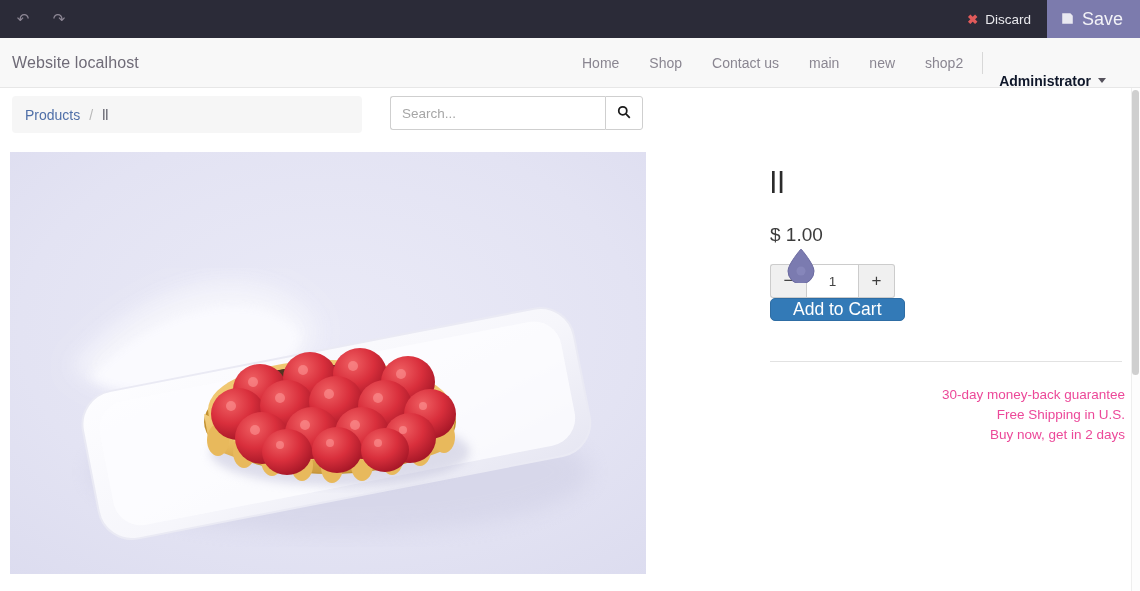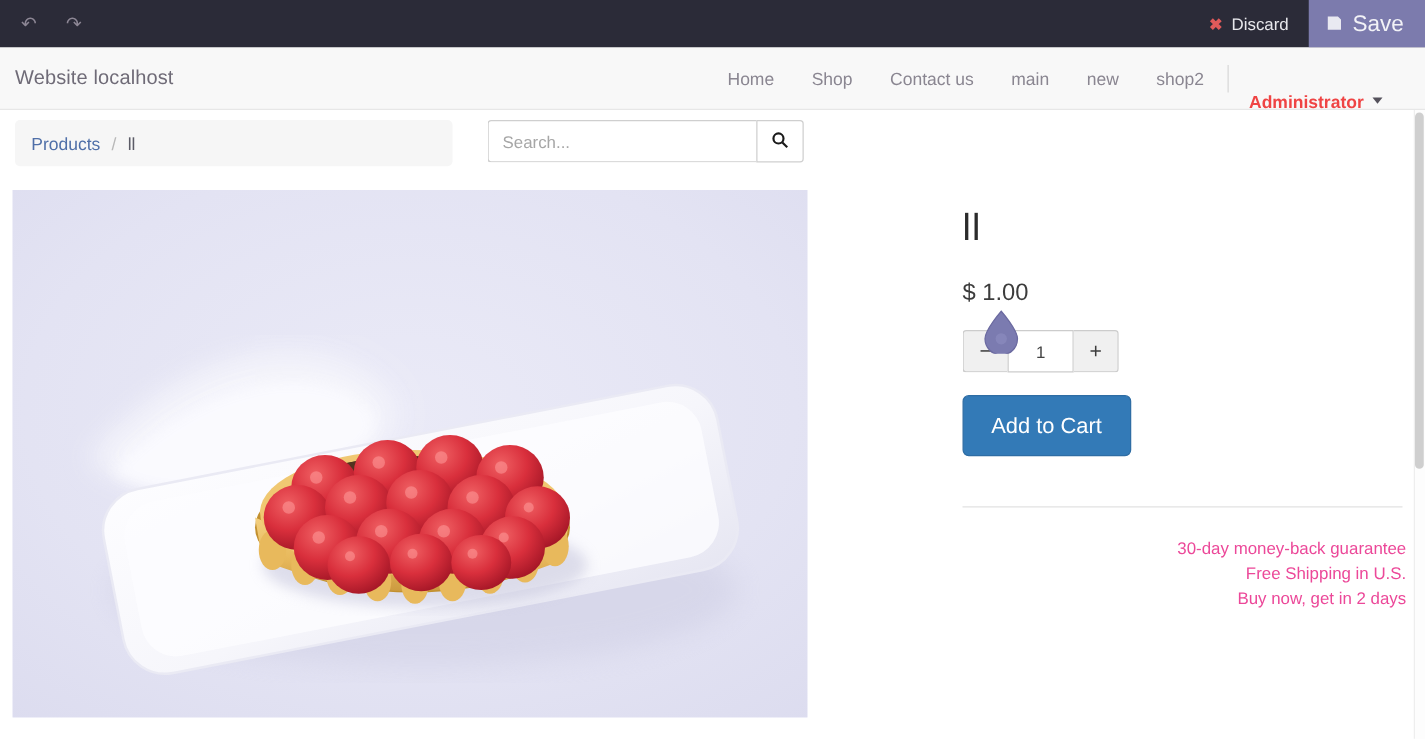--- a/index.html
+++ b/index.html
@@ -56,21 +56,21 @@
     cursor: pointer;
   }
   .nav-spacer { flex: 1 1 auto; }
   .main-nav { display: flex; align-items: center; padding-right: 28px; }
   .nav-link {
     padding: 0 15px; font-size: 14px; color: #8a8691;
     text-decoration: none; cursor: pointer; line-height: 50px;
   }
   .nav-sep { width: 1px; height: 22px; background: #d8d8d8; margin: 0 4px; }
   .user-menu {
-    padding: 0 6px 0 12px; font-size: 14px; color: #ef4444;
+    padding: 0 6px 0 12px; font-size: 14px; color: #0f172a;
     font-weight: bold; cursor: pointer; display: flex; align-items: center; gap: 7px; margin-top: 36px;
   }
   .caret {
     width: 0; height: 0;
     border-left: 4px solid transparent; border-right: 4px solid transparent;
     border-top: 5px solid #55525c;
   }
 
   
   .sub-bar { position: absolute; top: 96px; left: 0; width: 1140px; height: 40px; }
@@ -133,22 +133,21 @@
   .qty-minus { border-radius: 3px 0 0 3px; border-right: none; }
   .qty-plus { border-radius: 0 3px 3px 0; border-left: none; }
   .qty-input {
     width: 53px; height: 34px;
     border: 1px solid #ccc; background: #fff;
     text-align: center; font-size: 13.5px; color: #444;
     font-family: "Liberation Sans", sans-serif; outline: none;
   }
 
   .add-cart-btn {
-    margin-top: 18px;
-    padding: 13px 22px;
+    padding: 0 22px;
     background: #337ab7; border: 1px solid #2e6da4; border-radius: 5px;
     color: #fff; font-size: 17.5px; cursor: pointer;
     font-family: "Liberation Sans", sans-serif;
   }
 
   .info-divider {
     margin-top: 40px; width: 352px; height: 1px;
     background: #e2e2e2;
   }
   .shipping-list { margin-top: 23px; }

